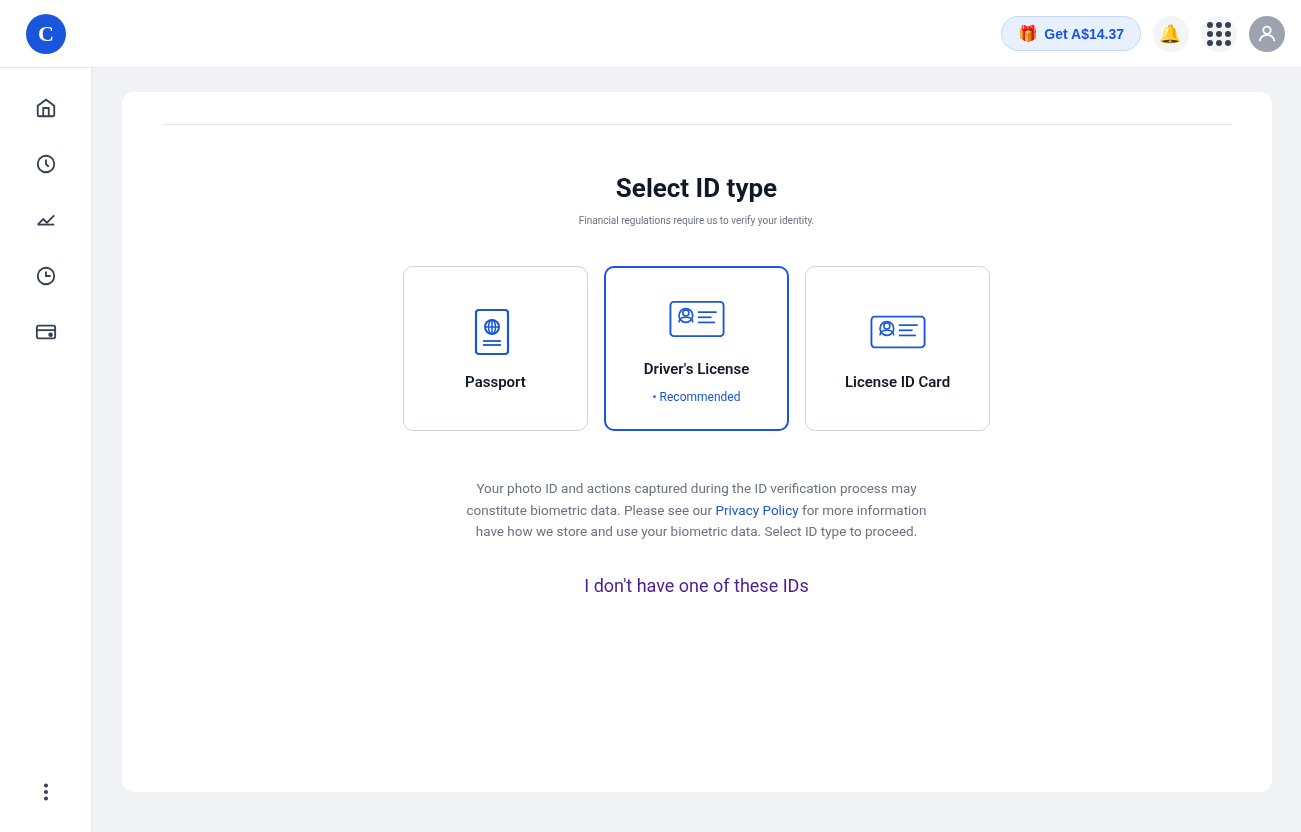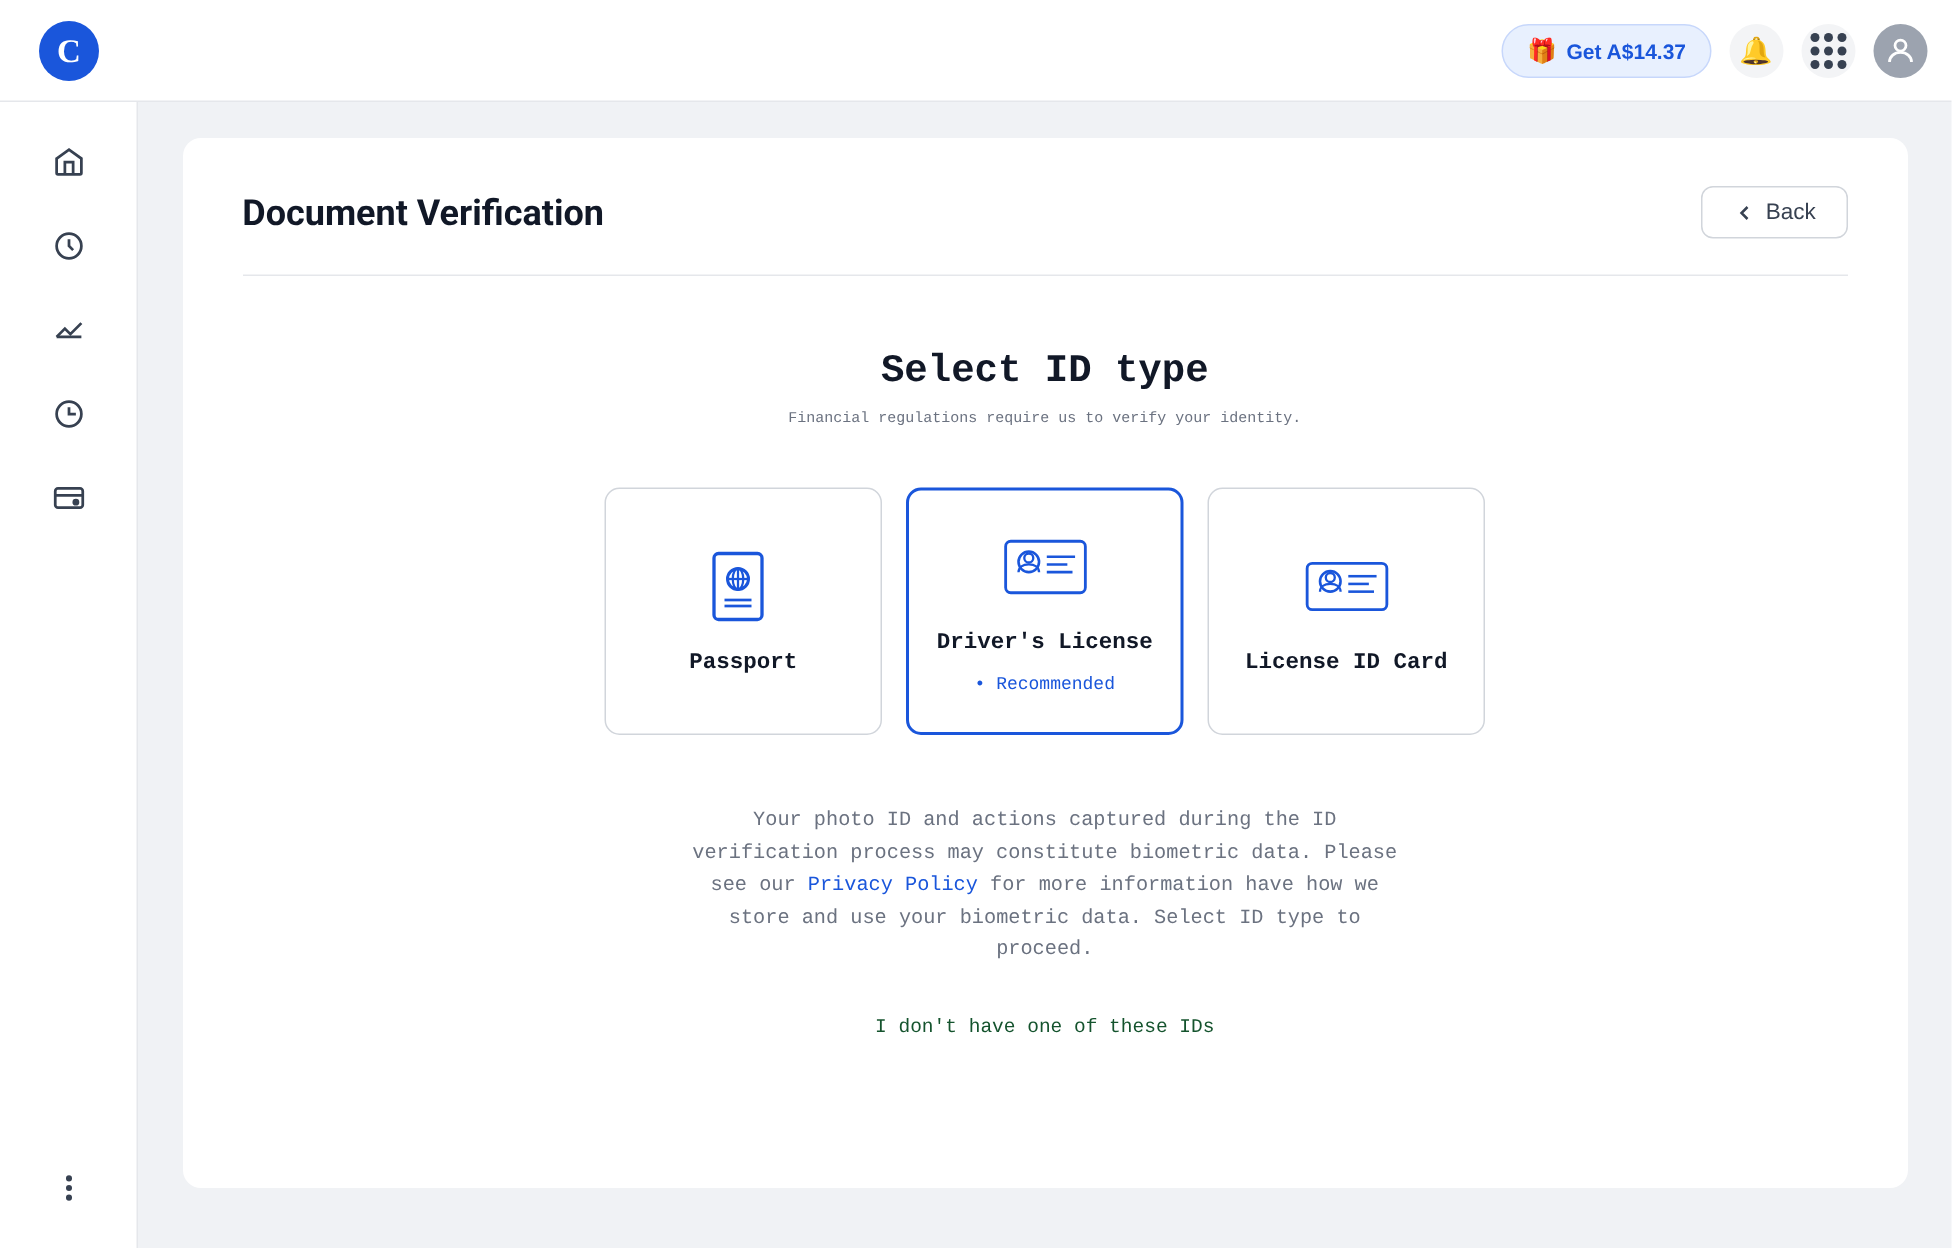--- a/index.html
+++ b/index.html
@@ -53,21 +53,21 @@
     .card-header { display: flex; align-items: center; justify-content: space-between; margin-bottom: 24px; }
     .card-title { font-size: 24px; font-weight: 700; color: #111827; }
     .back-btn {
       display: flex; align-items: center; gap: 6px; padding: 8px 20px;
       border: 1px solid #d1d5db; border-radius: 8px; cursor: pointer;
       font-size: 15px; color: #374151; background: #fff;
     }
     .divider { height: 1px; background: #e5e7eb; margin-bottom: 48px; }
 
     
-    .content-area { display: flex; flex-direction: column; align-items: center; font-family: Liberation Mono, monospace; }
+    .content-area { display: flex; flex-direction: column; align-items: center; }
     .section-title { font-size: 26px; font-weight: 700; color: #111827; margin-bottom: 12px; }
     .section-subtitle { font-size: 10px; color: #6b7280; margin-bottom: 40px; }
 
     
     .id-cards { display: flex; gap: 16px; margin-bottom: 47px; }
     .id-card {
       width: 185px; min-height: 165px; border: 1.5px solid #d1d5db;
       border-radius: 10px; display: flex; flex-direction: column;
       align-items: center; justify-content: center; padding: 24px 16px;
       cursor: pointer; background: #fff; gap: 12px;
@@ -78,21 +78,21 @@
     .id-card-badge::before { content: '• '; }
 
     
     .card-icon svg { width: 60px; height: 50px; }
 
     
     .privacy-text { font-size: 13.5px; color: #6b7280; text-align: center; max-width: 480px; line-height: 1.6; margin-bottom: 32px; }
     .privacy-text a { color: #1a56db; text-decoration: none; text-align: center; }
 
     
-    .no-id-link { font-size: 13px; color: #14532d; cursor: pointer; }
+    .no-id-link { font-size: 18px; color: #4c1d95; cursor: pointer; }
 
     
     .grid-dots { display: grid; grid-template-columns: repeat(3,6px); gap: 3px; }
     .grid-dots span { width: 6px; height: 6px; border-radius: 50%; background: #374151; display: block; }
   </style>
 </head>
 <body>
 
 <div class="topbar">
   <div class="topbar-left">
@@ -167,29 +167,20 @@
     <svg width="22" height="22" viewBox="0 0 24 24" fill="none" stroke="currentColor" stroke-width="2">
       <circle cx="12" cy="5" r="1.2" fill="currentColor"></circle>
         <circle cx="12" cy="12" r="1.2" fill="currentColor"></circle>
         <circle cx="12" cy="19" r="1.2" fill="currentColor"></circle>
     </svg>
   </div>
 </div>
 
 <div class="main">
   <div class="card">
-    <div class="card-header">
-      <h1 class="card-title">Document Verification</h1>
-      <button class="back-btn">
-        <svg width="16" height="16" viewBox="0 0 24 24" fill="none" stroke="currentColor" stroke-width="2.5">
-          <polyline points="15 18 9 12 15 6"></polyline>
-        </svg>
-        <span>Back</span>
-      </button>
-    </div>
     <div class="divider"></div>
 
     <div class="content-area">
       <h2 class="section-title">Select ID type</h2>
       <p class="section-subtitle">Financial regulations require us to verify your identity.</p>
 
       <div class="id-cards">
 
         <div class="id-card">
           <div class="card-icon">

